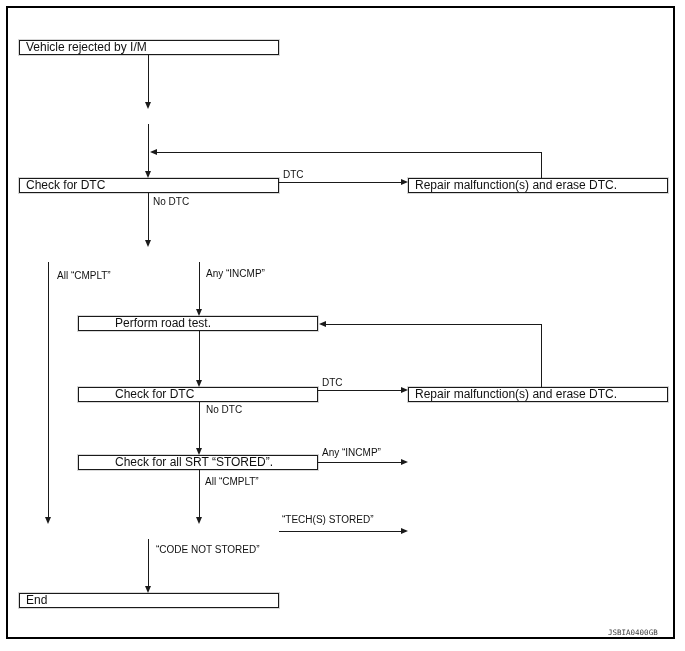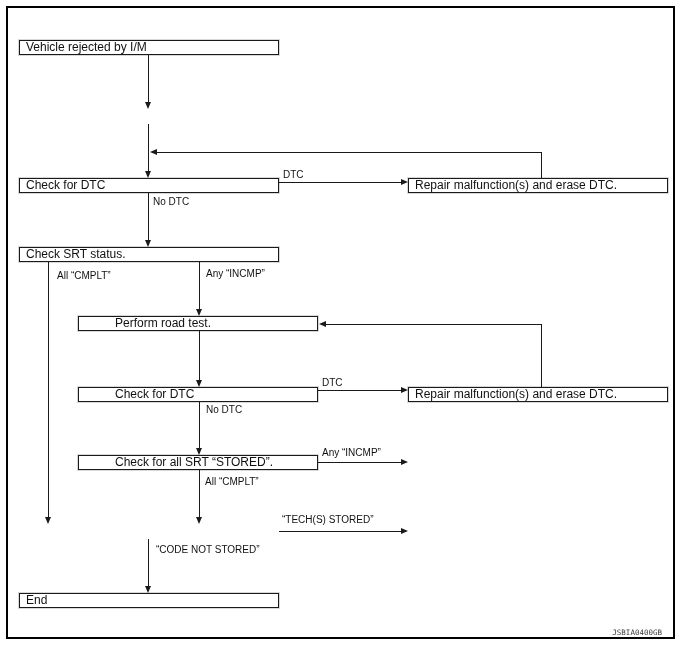--- a/index.html
+++ b/index.html
@@ -45,37 +45,36 @@
   .vline { position: absolute; width: 1px; background: #1a1a1a; }
   .hline { position: absolute; height: 1px; background: #1a1a1a; }
   .arr { position: absolute; width: 0; height: 0; }
   .arr-d { border-left: 3px solid transparent; border-right: 3px solid transparent; border-top: 7px solid #1a1a1a; }
   .arr-r { border-top: 3px solid transparent; border-bottom: 3px solid transparent; border-left: 7px solid #1a1a1a; }
   .arr-l { border-top: 3px solid transparent; border-bottom: 3px solid transparent; border-right: 7px solid #1a1a1a; }
   .figure-id {
     position: absolute;
     left: 608px; top: 628px;
     width: 54px;
-    text-align: right;
+    text-align: left;
     font-family: "DejaVu Sans Mono", monospace;
     font-size: 7.5px;
     color: #3a3a3a;
     letter-spacing: 0px;
   }
 </style>
 </head>
 <body>
 
 <div id="stage">
   <div class="frame"></div>
 
   <div class="box col-l" style="top:40px">Vehicle rejected by I/M</div>
   <div class="box col-l" style="top:178px">Check for DTC</div>
   <div class="box col-r" style="top:178px">Repair malfunction(s) and erase DTC.</div>
-  <div class="box col-l" style="top:247px">Check SRT status.</div>
   <div class="box col-m" style="top:316px">Perform road test.</div>
   <div class="box col-m" style="top:387px">Check for DTC</div>
   <div class="box col-r" style="top:387px">Repair malfunction(s) and erase DTC.</div>
   <div class="box col-m" style="top:455px">Check for all SRT “STORED”.</div>
   <div class="box col-l" style="top:593px">End</div>
 
   <div class="vline" style="left:148px;top:54px;height:49px"></div>
   <div class="vline" style="left:148px;top:124px;height:48px"></div>
   <div class="vline" style="left:541px;top:152px;height:26px"></div>
   <div class="vline" style="left:148px;top:193px;height:47px"></div>

